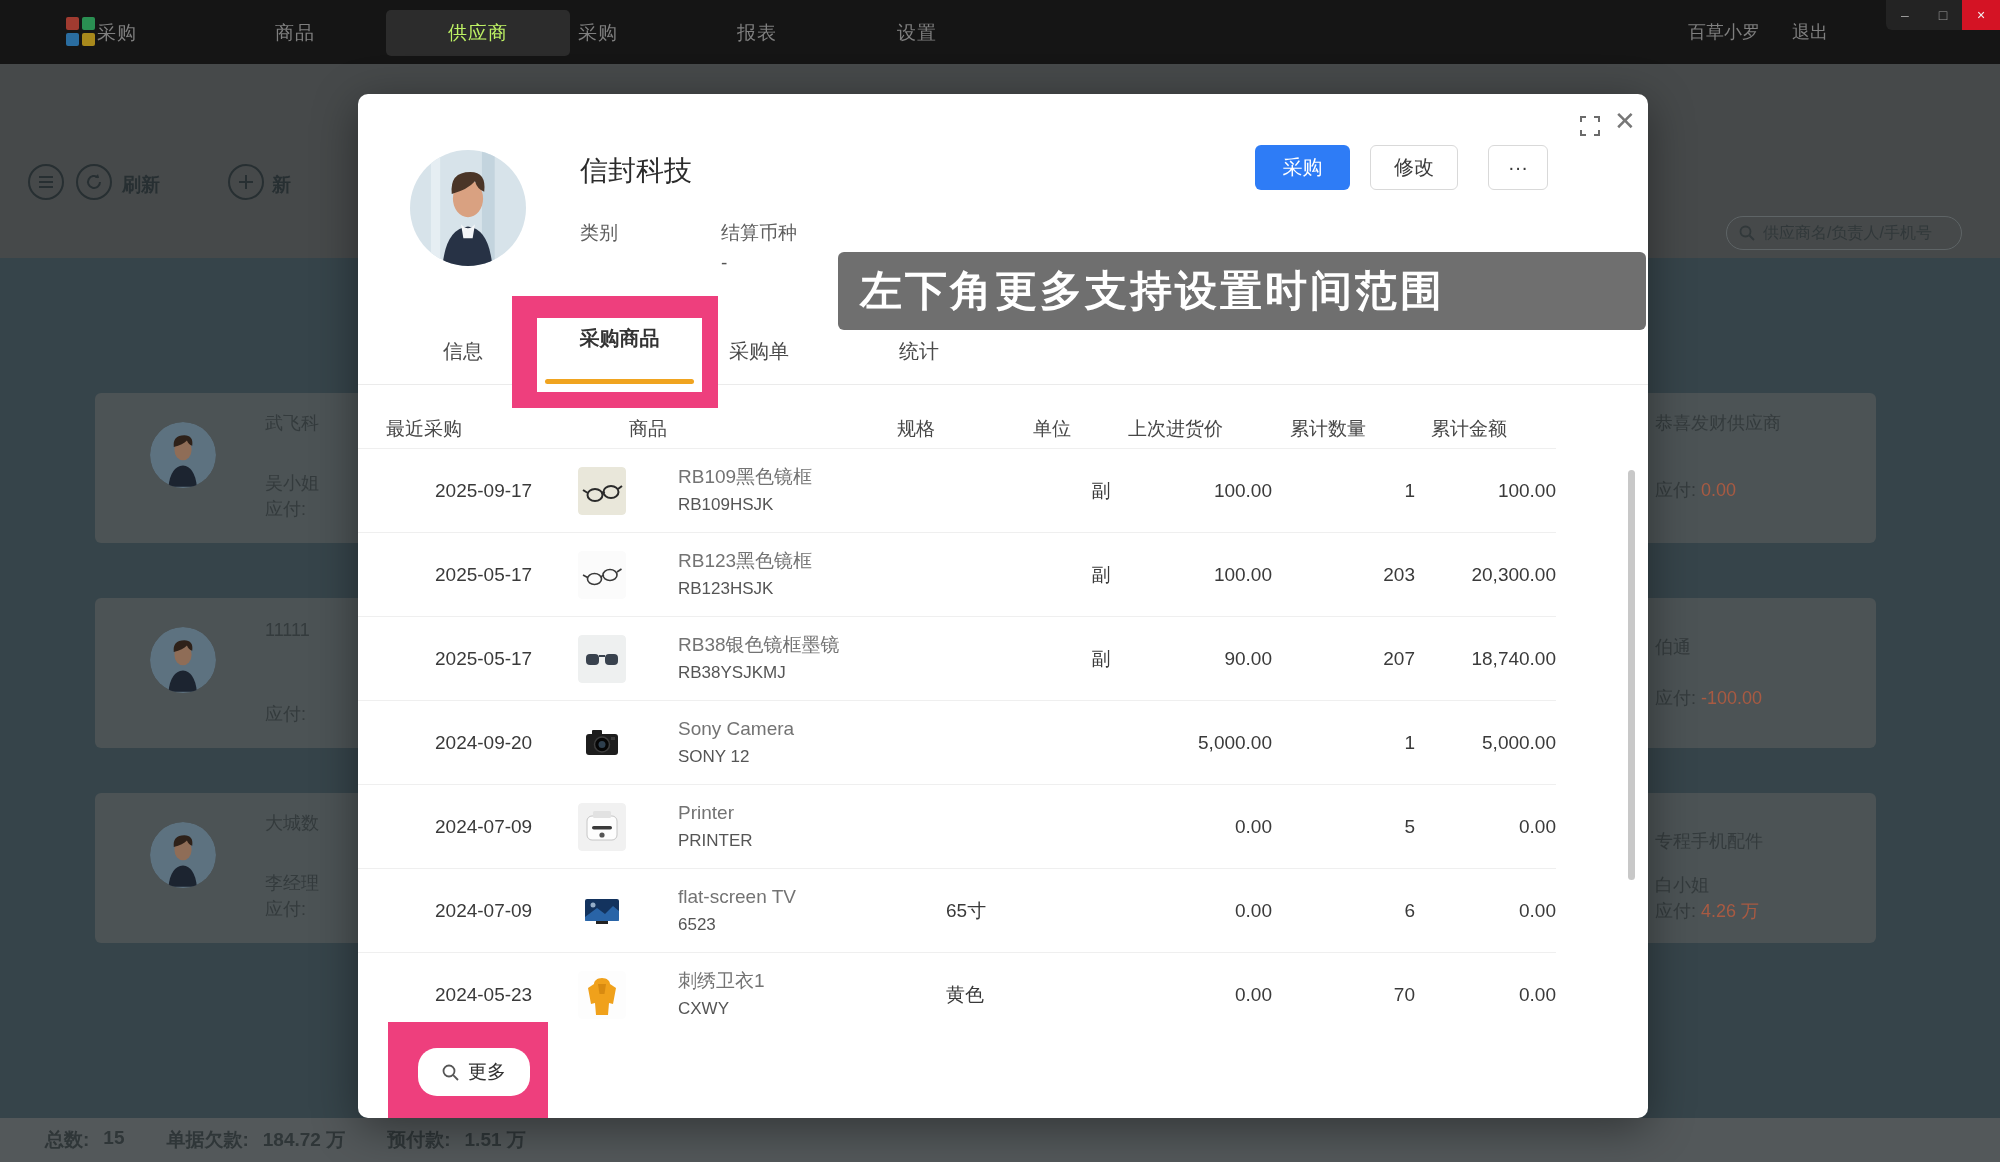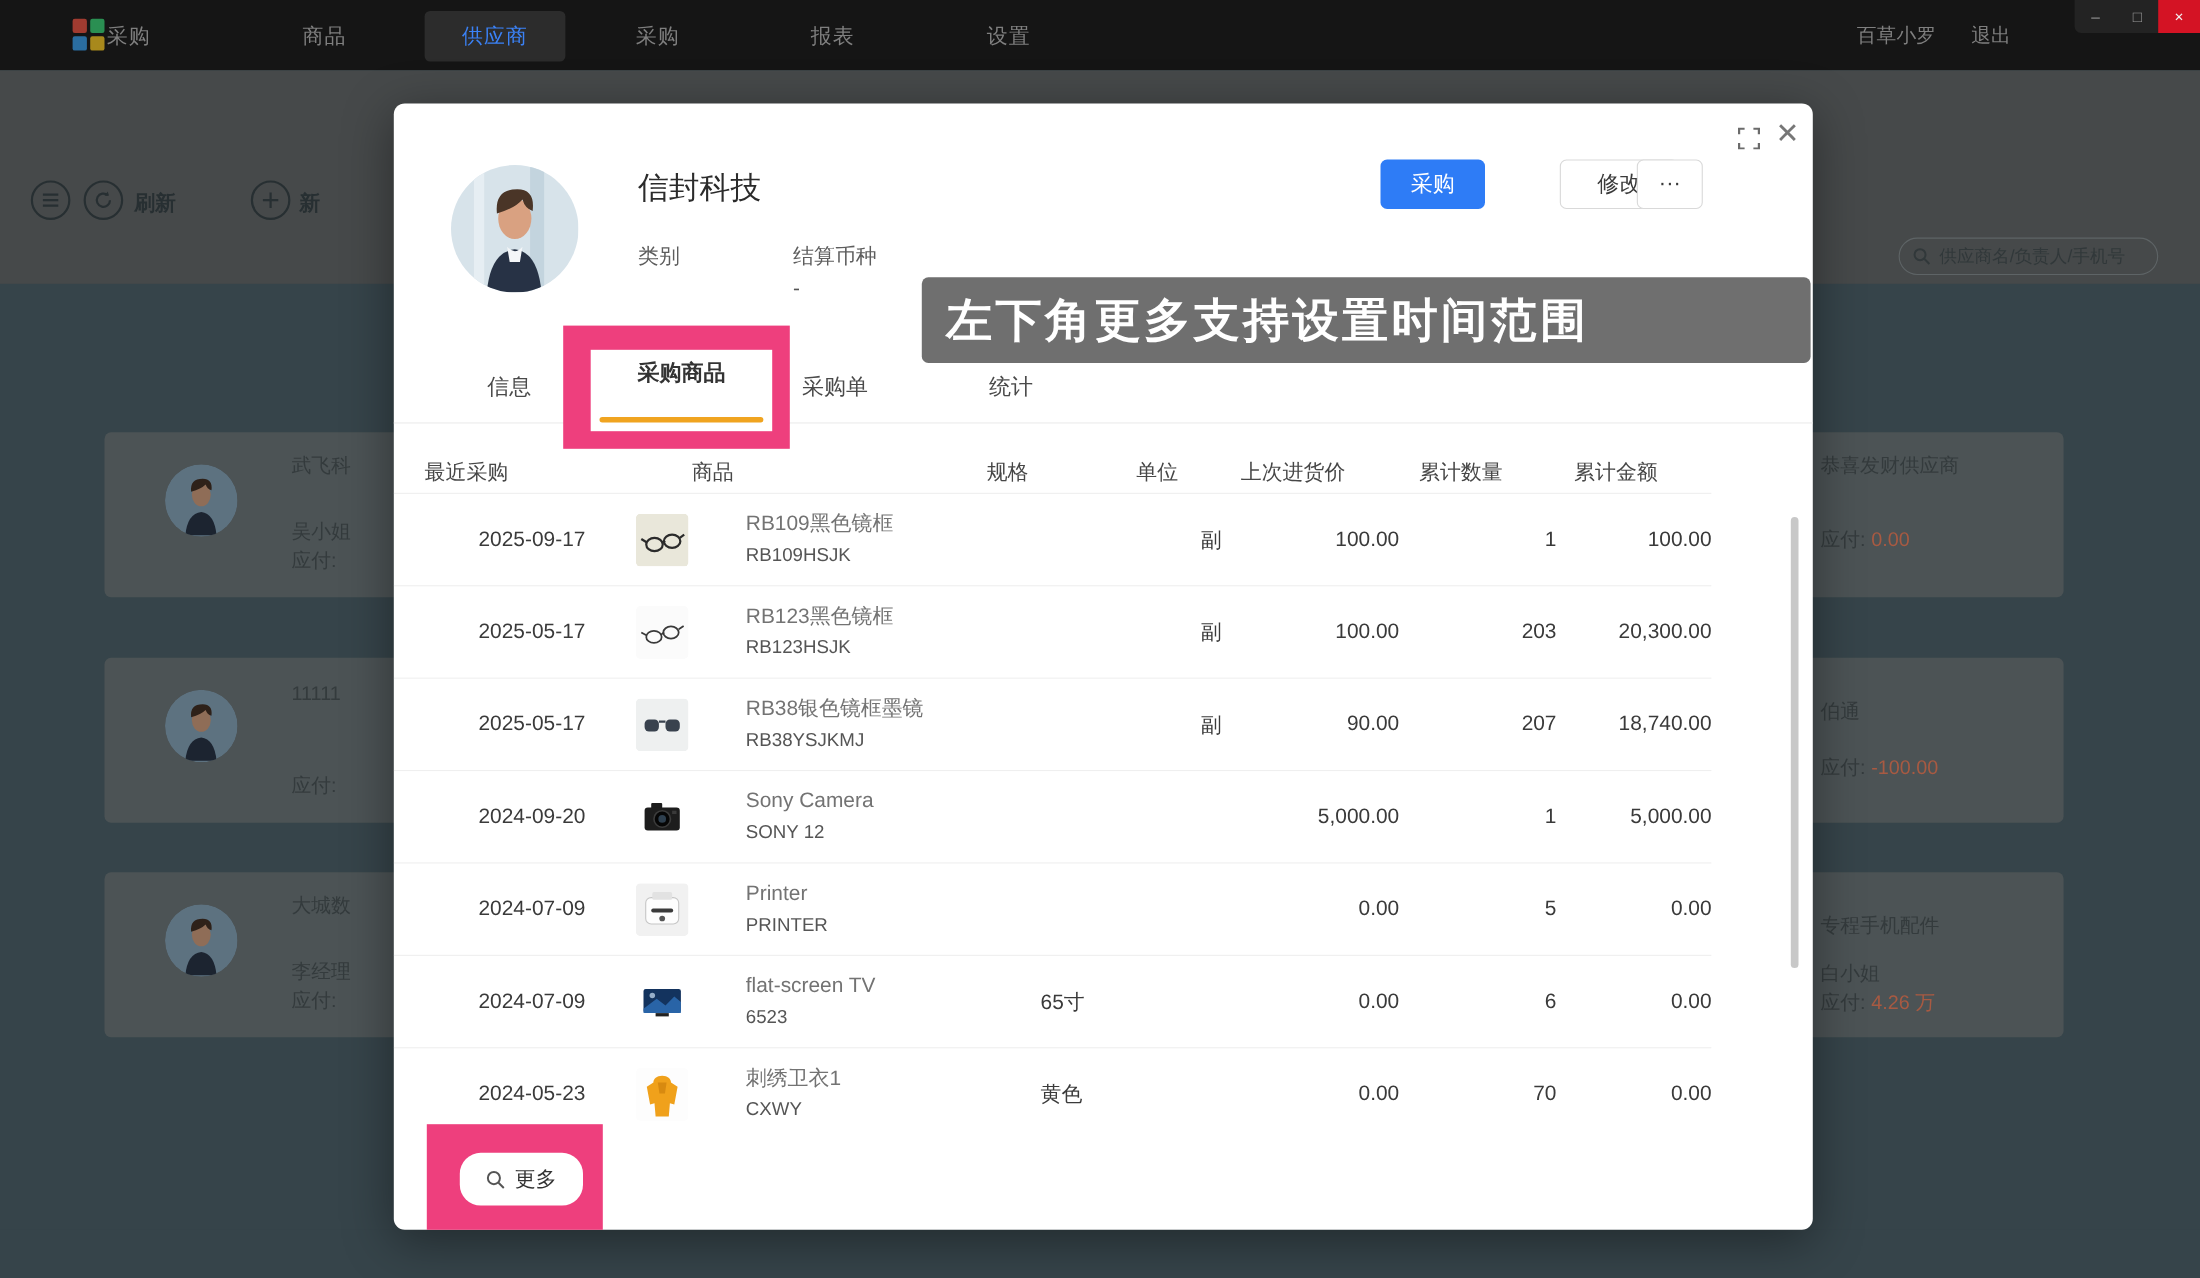--- a/index.html
+++ b/index.html
@@ -6,21 +6,21 @@
   body { font-family:"Liberation Sans","DejaVu Sans",sans-serif; }
   .screen { position:relative; width:2000px; height:1162px; overflow:hidden; background:#36444a; }
 
   
   .topbar { position:absolute; top:0; left:0; width:100%; height:64px; background:#151515; }
   .logo { position:absolute; left:66px; top:17px; width:30px; height:30px; display:grid; grid-template-columns:13px 13px; grid-template-rows:13px 13px; gap:3px; }
   .logo i { border-radius:2px; }
   .logo i:nth-child(1){background:#a03b30;} .logo i:nth-child(2){background:#2a8f52;}
   .logo i:nth-child(3){background:#2a6da0;} .logo i:nth-child(4){background:#a8891c;}
   .navitem { position:absolute; top:20px; font-size:19px; color:#7f7f7f; letter-spacing:1px; }
-  .navitem.active { top:10px; background:#2c2c2c; color:#3b82f6; padding:10px 34px; border-radius:5px; }
+  .navitem.active { top:10px; background:#2c2c2c; color:#bef264; padding:10px 62px; border-radius:5px; }
   .topbar-right { position:absolute; top:20px; font-size:18px; color:#7f7f7f; }
   .winctrl { position:absolute; top:0; right:0; height:30px; background:#232323; border-bottom-left-radius:6px; display:flex; }
   .winctrl span { width:38px; height:30px; display:flex; align-items:center; justify-content:center; color:#9a9a9a; font-size:14px; }
   .winctrl .close { background:#d41324; color:#f2f2f2; }
 
   
   .page { position:absolute; top:64px; left:0; right:0; bottom:44px; background:#36444a; }
   .toolbar-zone { position:absolute; top:0; left:0; right:0; height:194px; background:#46494a; }
   .circle-btn { position:absolute; width:36px; height:36px; border:2px solid #272f32; border-radius:50%; display:flex; align-items:center; justify-content:center; }
   .tool-label { position:absolute; font-size:19px; font-weight:bold; color:#272f32; }
@@ -181,20 +181,34 @@
       <span class="txt" style="top:37px;">伯通</span>
       <span class="txt" style="top:88px;"><span>应付:</span> <span class="pay-val">-100.00</span></span>
     </div>
     <div class="bgcard rc" style="left:1560px; top:729px; width:316px;">
       <span class="txt" style="top:36px;">专程手机配件</span>
       <span class="txt" style="top:80px;">白小姐</span>
       <span class="txt" style="top:106px;"><span>应付:</span> <span class="pay-val">4.26 万</span></span>
     </div>
   </div>
 
+  <div class="bottombar">
+    <span class="grp">
+        <span>总数:</span>
+        <span>15</span>
+      </span>
+    <span class="grp">
+        <span>单据欠款:</span>
+        <span>184.72 万</span>
+      </span>
+    <span class="grp">
+        <span>预付款:</span>
+        <span>1.51 万</span>
+      </span>
+  </div>
 
   <div class="modal">
     <div class="m-expand">
       <svg width="20" height="20" viewBox="0 0 20 20">
           <g fill="none" stroke="#6b6b6b" stroke-width="2">
             <path d="M1 6 V1 H6"></path>
             <path d="M14 1 H19 V6"></path>
             <path d="M19 14 V19 H14"></path>
             <path d="M6 19 H1 V14"></path>
           </g>
@@ -212,21 +226,21 @@
           <ellipse cx="50" cy="42" rx="13" ry="16" fill="#d9a181"></ellipse>
           <path d="M36 38 q-2-19 16-19 q14 0 12 17 q-6-2-8-9 q-6 7-20 11z" fill="#4a3527"></path>
         </svg>
     </div>
     <div class="m-title">信封科技</div>
     <span class="m-label" style="left:222px;">类别</span>
     <span class="m-label" style="left:363px;">结算币种</span>
     <span class="m-dash">-</span>
 
     <div class="btn btn-primary">采购</div>
-    <div class="btn btn-outline" style="left:1060px; width:108px;">修改</div>
+    <div class="btn btn-outline" style="left:1012px; width:88px;">修改</div>
     <div class="btn btn-outline" style="left:1130px; width:60px;">···</div>
 
     <div class="banner">左下角更多支持设置时间范围</div>
 
     <div class="tabline"></div>
     <span class="tab" style="left:85px;">信息</span>
     <span class="tab" style="left:371px;">采购单</span>
     <span class="tab" style="left:541px;">统计</span>
     <div class="tab-anno">
       <div class="inner">

